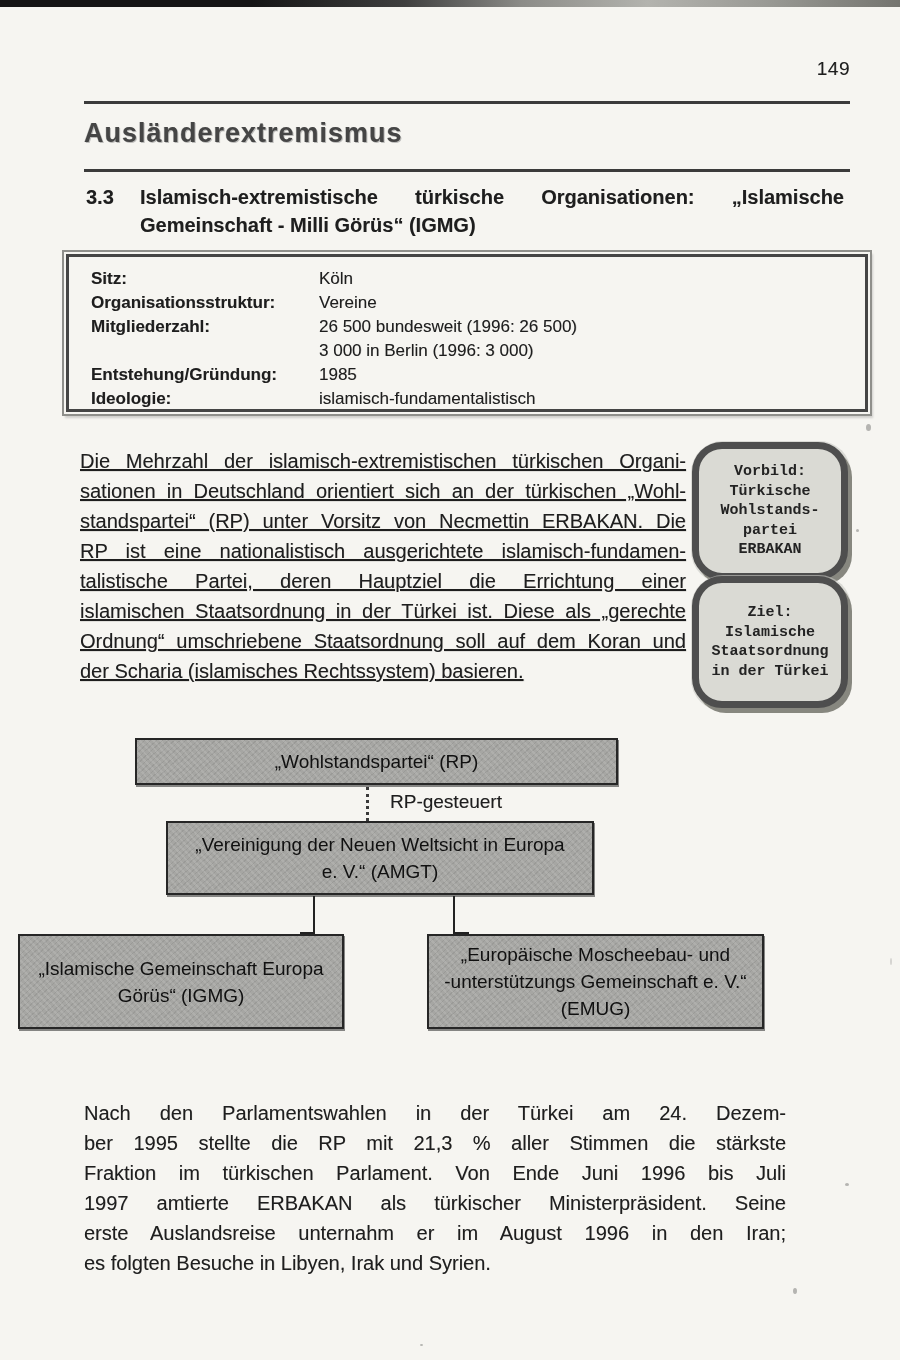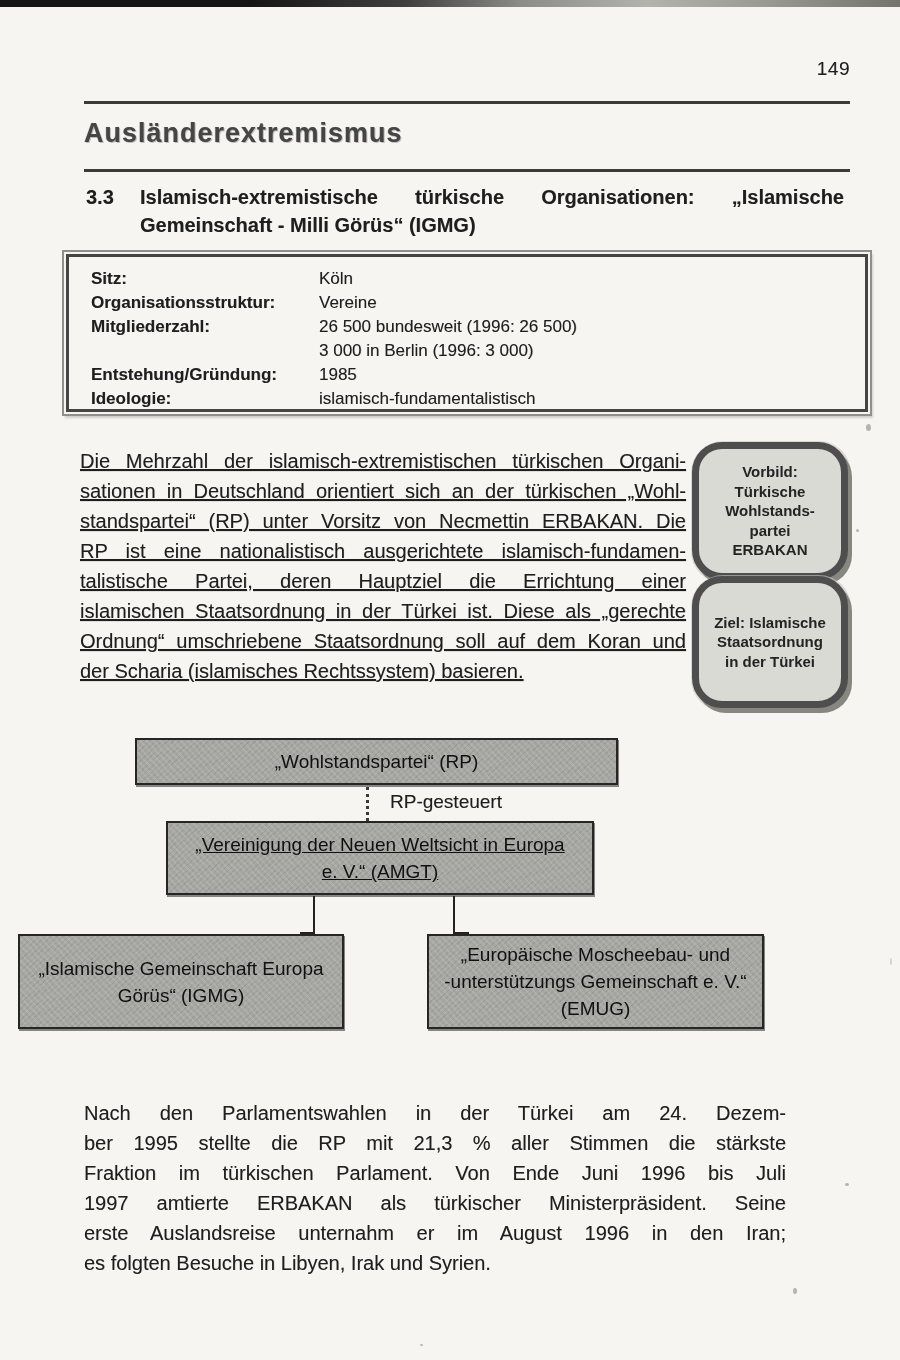--- a/index.html
+++ b/index.html
@@ -53,39 +53,39 @@
   .paragraph{font-size:20px;line-height:30px;}
   .intro-paragraph{left:80px;top:446px;width:606px;text-decoration:underline;}
   .closing-paragraph{left:84px;top:1098px;width:702px;}
 
   
   .side-note{
     box-sizing:border-box;border:7px solid var(--note_border,#4e4e4e);border-radius:30px;
     background:var(--note_fill,#dadad4);
     box-shadow:4px 5px 0 #87877f, 1px 1px 0 2px rgba(200,200,195,0.6);
     font-size:15px;font-weight:bold;line-height:19.5px;text-align:center;color:#232323;
-    display:flex;flex-direction:column;justify-content:center;
+    display:flex;flex-direction:column;justify-content:center;font-family:Liberation Mono, monospace;
   }
   .vorbild-box{left:692px;top:442px;width:156px;height:138px;}
   .ziel-box{left:692px;top:576px;width:156px;height:132px;}
 
   
   .chart-box{
     box-sizing:border-box;
     background-color:var(--box_fill,#a6a6a3);
     background-image:
       repeating-linear-gradient(47deg, rgba(255,255,255,0.10) 0 2px, rgba(0,0,0,0) 2px 5px),
       repeating-linear-gradient(-43deg, rgba(0,0,0,0.07) 0 1px, rgba(0,0,0,0) 1px 4px);
     border:2px solid var(--box_border,#262626);
     box-shadow:1px 2px 0 rgba(40,40,40,0.55);
     font-size:19px;line-height:27px;text-align:center;color:#101010;
     display:flex;flex-direction:column;justify-content:center;
   }
   .rp-box{left:135px;top:738px;width:483px;height:47px;}
-  .amgt-box{left:166px;top:821px;width:428px;height:74px;text-decoration:underline;}
+  .amgt-box{left:166px;top:821px;width:428px;height:74px;}
   .igmg-box{left:18px;top:934px;width:326px;height:95px;}
   .emug-box{left:427px;top:934px;width:337px;height:95px;}
 
   .dotted-connector{left:366px;top:787px;width:0;height:34px;border-left:3px dotted #3a3a3a;}
   .connector-label{left:390px;top:791px;font-size:19px;}
 
   .elbow-left{left:300px;top:896px;width:13px;height:36px;border-right:2px solid #222;border-bottom:2px solid #222;}
   .elbow-right{left:453px;top:896px;width:14px;height:36px;border-left:2px solid #222;border-bottom:2px solid #222;}
 
   

